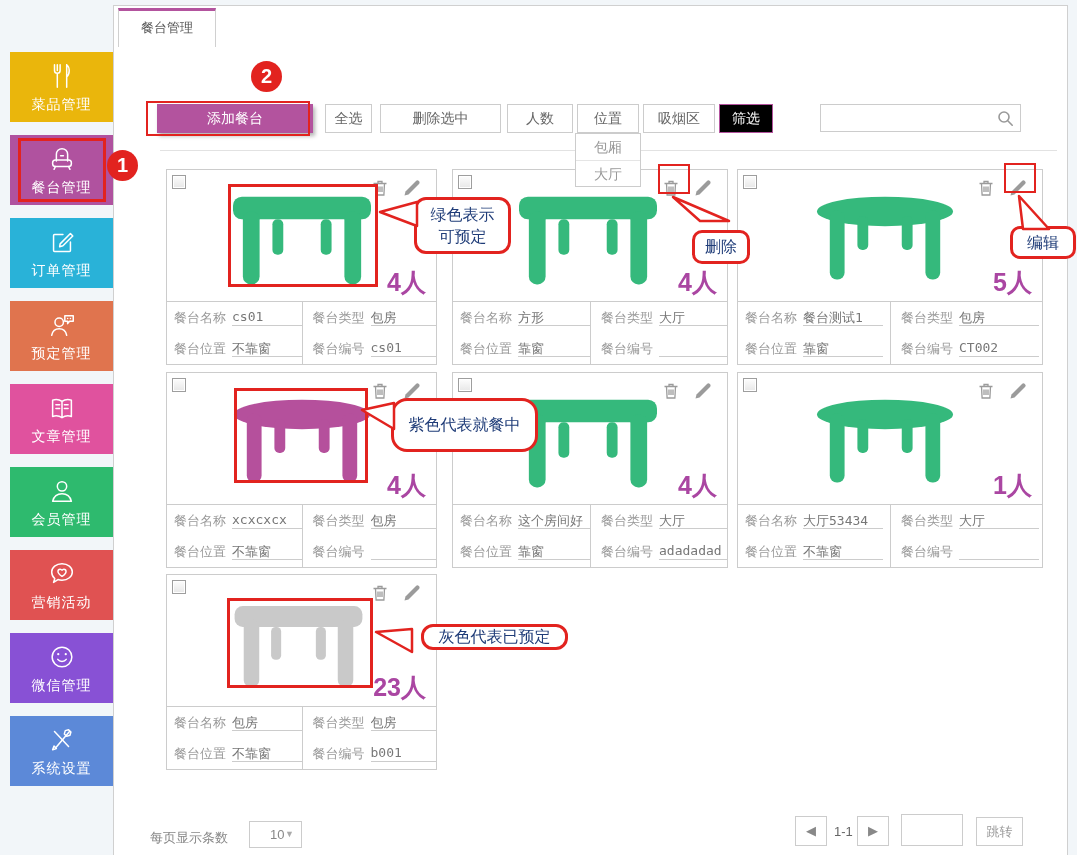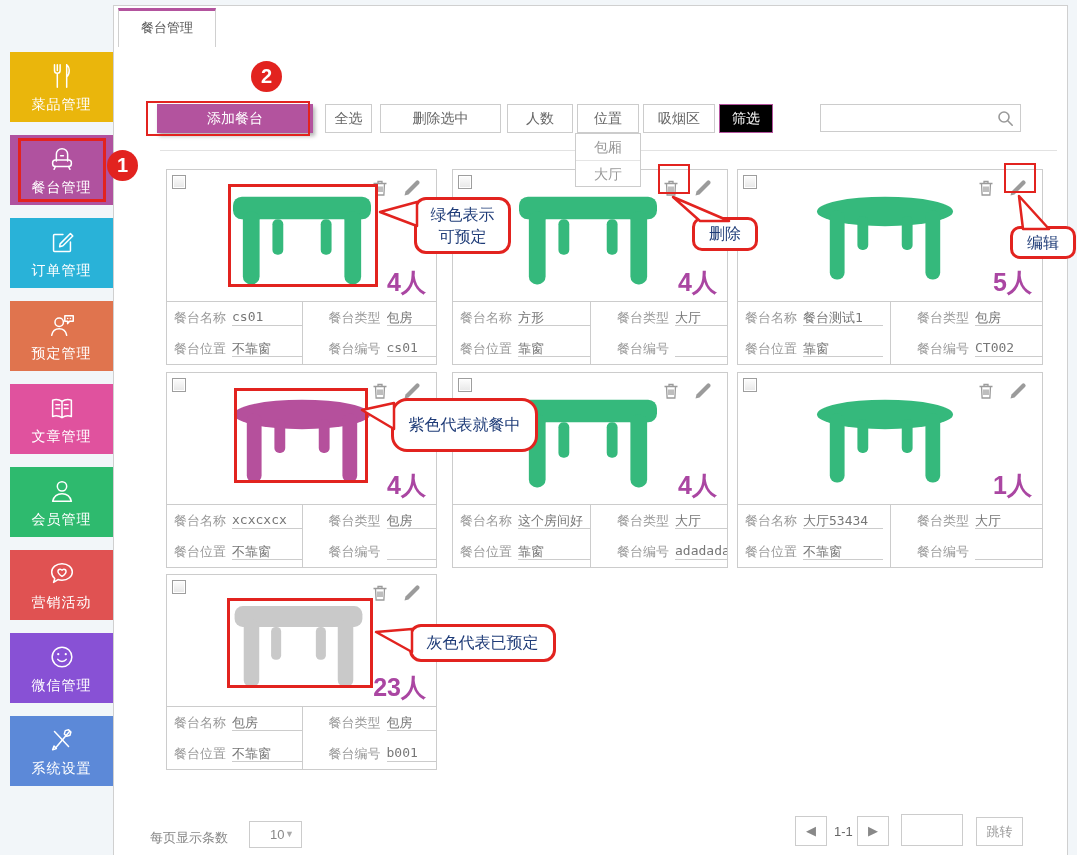--- a/index.html
+++ b/index.html
@@ -34,21 +34,21 @@
   
   .card { position:absolute; height:196px; background:#fff; border:1px solid #ccc; }
   .card .cb { position:absolute; left:5px; top:5px; width:14px; height:14px; border:1px solid #9e9e9e; background:linear-gradient(#fdfdfd,#e7e7e7); box-shadow:0 0 0 1px #fff inset; cursor:pointer; }
   .card .trash { position:absolute; right:46px; top:8px; cursor:pointer; }
   .card .pencil { position:absolute; right:14px; top:8px; cursor:pointer; }
   .card .tbl { position:absolute; left:66px; top:26px; cursor:pointer; }
   .tbl-green{fill:#35b97c}.tbl-purple{fill:#b5509c}.tbl-gray{fill:#c9c9c9}
   .card .seats { position:absolute; right:10px; top:96px; font-size:25px; font-weight:bold; color:#aa46a2; }
   .fields { position:absolute; left:0; right:0; bottom:0; height:63px; border-top:1px solid #ccc; display:grid; grid-template-columns:1fr 1fr; grid-template-rows:1fr 1fr; }
   .cell { display:flex; align-items:center; padding-left:7px; overflow:hidden; }
-  .cell.r { border-left:1px solid #ccc; padding-left:26px; }
+  .cell.r { border-left:1px solid #ccc; padding-left:10px; }
   .cell .lbl { font-size:13px; color:#999; margin-right:6px; white-space:nowrap; }
   .cell .val { font-family:"DejaVu Sans Mono","DejaVu Sans",monospace; font-size:13px; color:#777; display:inline-block; width:80px; border-bottom:1px solid #ccc; white-space:nowrap; overflow:hidden; height:17px; }
 
   
   #note { position:absolute; left:147px; top:779px; width:707px; height:31px; border:2px solid #e2231f; color:#00a13c; font-size:14px; font-weight:bold; line-height:27px; padding-left:7px; white-space:nowrap; overflow:hidden; }
   .pg-lbl { position:absolute; font-size:13px; color:#888; }
   .pg-box { position:absolute; background:#fff; border:1px solid #ccc; color:#888; font-size:13px; text-align:center; cursor:pointer; }
 
   
   .redbox { position:absolute; border:3px solid #e2231f; z-index:38; pointer-events:none; }
@@ -473,30 +473,30 @@
   <div class="redbox" style="left:228px;top:184px;width:150px;height:103px"></div>
   <div class="redbox thin" style="left:658px;top:164px;width:32px;height:30px"></div>
   <div class="redbox thin" style="left:1004px;top:163px;width:32px;height:30px"></div>
   <div class="redbox" style="left:234px;top:388px;width:134px;height:95px"></div>
   <div class="redbox" style="left:227px;top:598px;width:146px;height:90px"></div>
 
   <div class="callout" style="left:414px;top:197px;width:97px;height:57px">
     <div>绿色表示</div>
     <div>可预定</div>
   </div>
-  <div class="callout" style="left:692px;top:217px;width:66px;height:34px;border-radius:10px">
+  <div class="callout" style="left:692px;top:230px;width:58px;height:34px;border-radius:10px">
       <div>删除</div>
     </div>
   <div class="callout" style="left:1010px;top:226px;width:66px;height:33px;border-radius:10px">
       <div>编辑</div>
     </div>
   <div class="callout" style="left:391px;top:398px;width:147px;height:54px;border-radius:16px">
       <div>紫色代表就餐中</div>
     </div>
-  <div class="callout" style="left:409px;top:624px;width:147px;height:38px">
+  <div class="callout" style="left:421px;top:624px;width:147px;height:26px">
       <div>灰色代表已预定</div>
     </div>
 
   <svg id="tails" width="1077" height="855" viewBox="0 0 1077 855">
     <g fill="#ffffff" stroke="#e2231f" stroke-width="2.5" stroke-linejoin="round">
       <polygon points="380,212 417,202 417,226"></polygon>
       <polygon points="673,197 700,221 729,221"></polygon>
       <polygon points="1019,196 1023,229 1049,229"></polygon>
       <polygon points="362,410 394,403 394,429"></polygon>
       <polygon points="376,632 412,629 412,652"></polygon>

